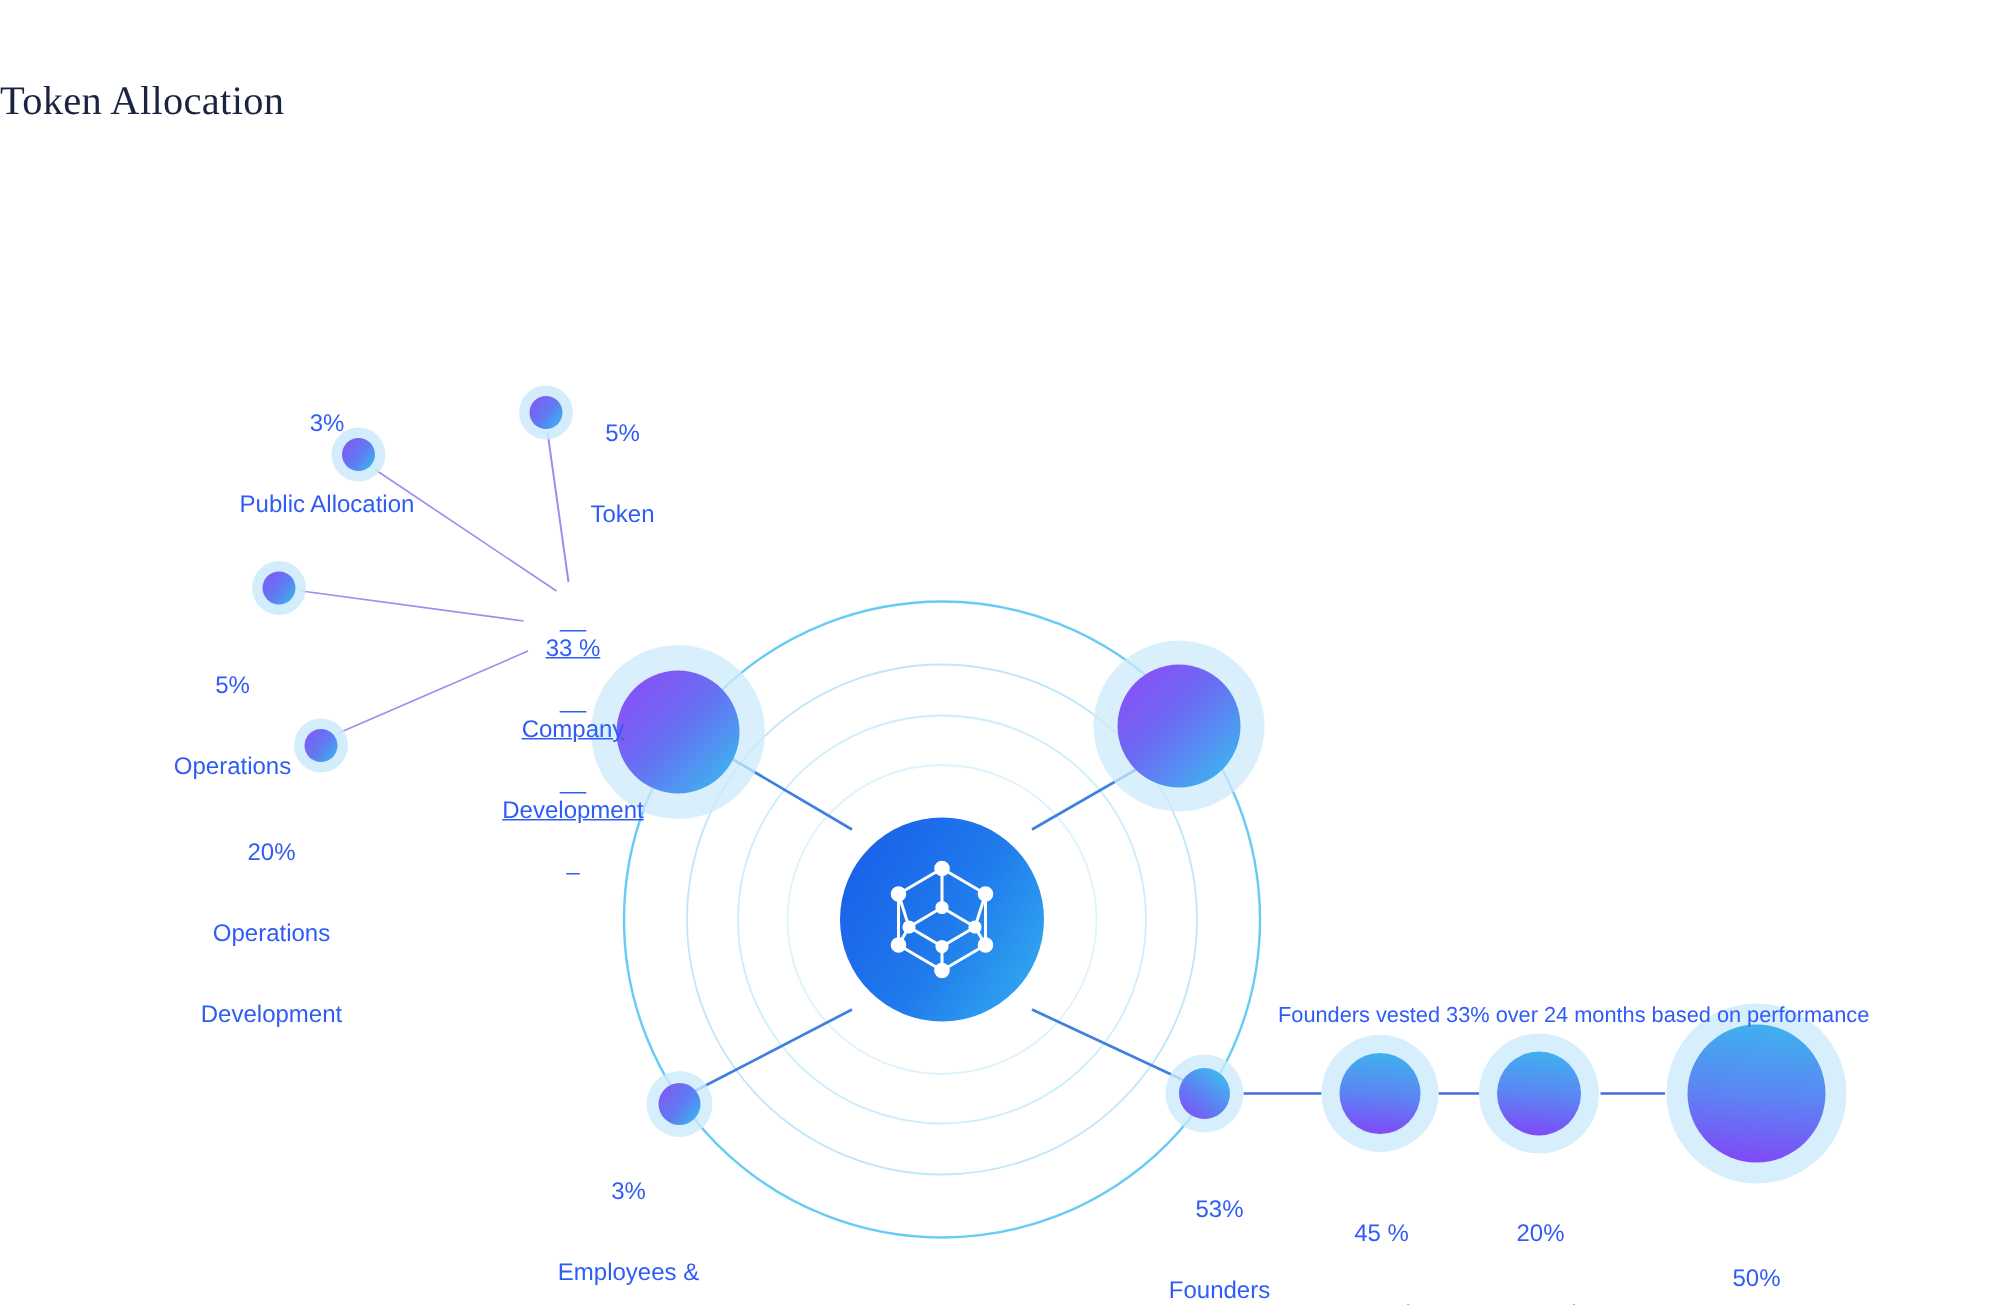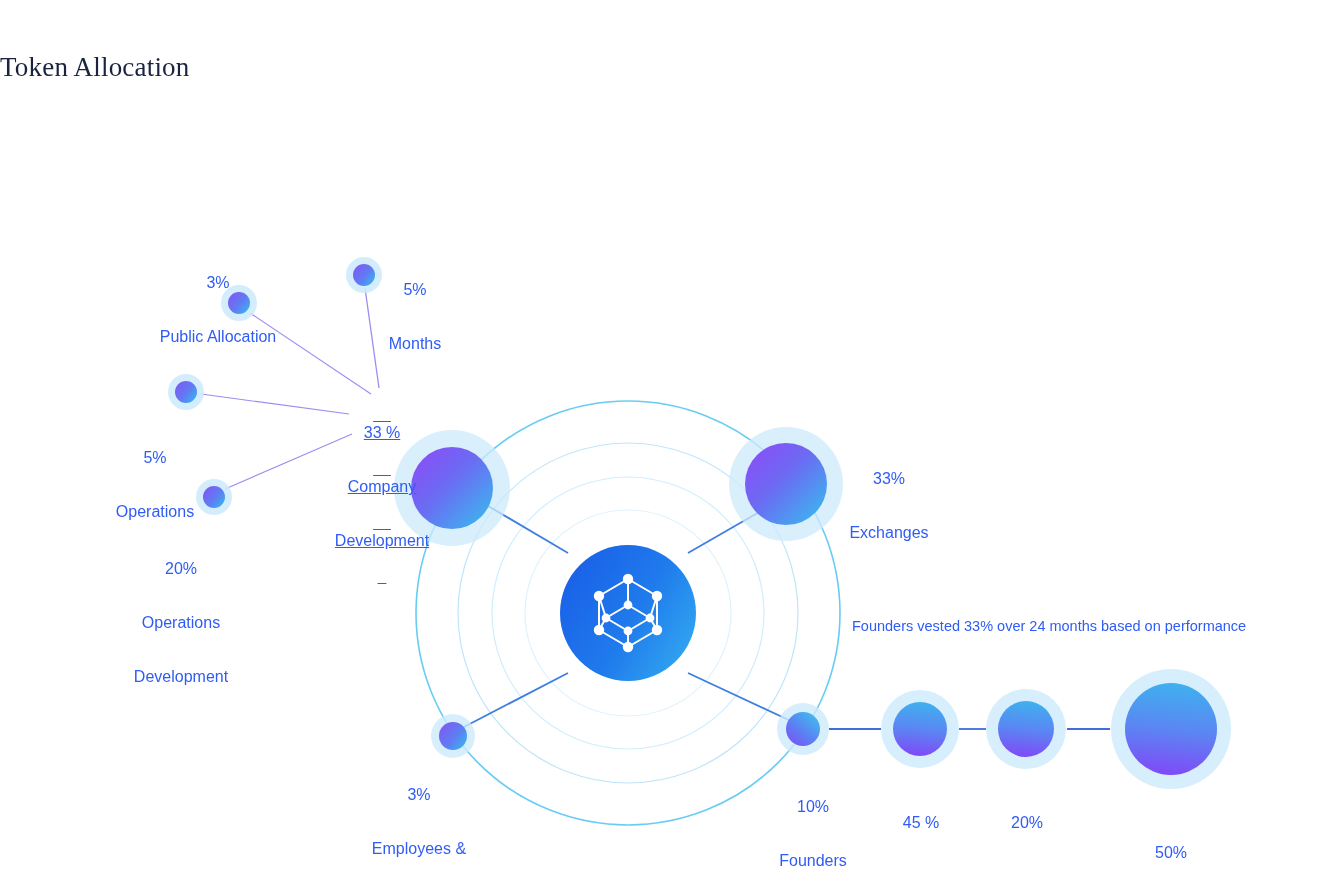--- a/index.html
+++ b/index.html
@@ -199,66 +199,62 @@
     </g>
   </svg>
 
   <div class="lbl" style="left:155px; top:238px; width:126px;">
     <div>3%</div>
     <div>Public Allocation</div>
   </div>
 
   <div class="lbl" style="left:383px; top:245px; width:64px;">
     <div>5%</div>
-    <div>Months</div>
+    <div>Token</div>
   </div>
 
   <div class="lbl" style="left:98px; top:413px; width:114px;">
     <div>5%</div>
     <div>Operations</div>
   </div>
 
   <div class="lbl" style="left:121px; top:524px; width:120px;">
     <div>20%</div>
     <div>Operations</div>
     <div>Development</div>
   </div>
 
   <div class="lbl" style="left:325px; top:388px; width:114px;text-decoration:underline;">
     <div>33 %</div>
     <div>Company</div>
     <div>Development</div>
   </div>
 
-  <div class="lbl" style="left:840px; top:434px; width:98px;">
-    <div>33%</div>
-    <div>Exchanges</div>
-  </div>
 
   <div class="lbl" style="left:359px; top:750px; width:120px;">
     <div>3%</div>
     <div>Employees &amp;</div>
     
   </div>
 
   <div class="lbl" style="left:758px; top:762px; width:110px;">
-    <div>10%</div>
+    <div>53%</div>
     <div>Founders</div>
   </div>
 
   <div class="lbl" style="left:866px; top:778px; width:110px;">
     <div>45 %</div>
     <div>6 Months</div>
   </div>
 
   <div class="lbl" style="left:971px; top:778px; width:112px;">
     <div>20%</div>
     <div>12 Months</div>
   </div>
 
   <div class="lbl" style="left:1115px; top:808px; width:112px;">
     <div>50%</div>
     
   </div>
 
-  <div class="lbl-note" style="left:852px; top:618px;text-align:right;">Founders vested 33% over 24 months based on performance</div>
+  <div class="lbl-note" style="left:852px; top:669px;text-align:right;">Founders vested 33% over 24 months based on performance</div>
 
 </div>
 
 </body></html>

